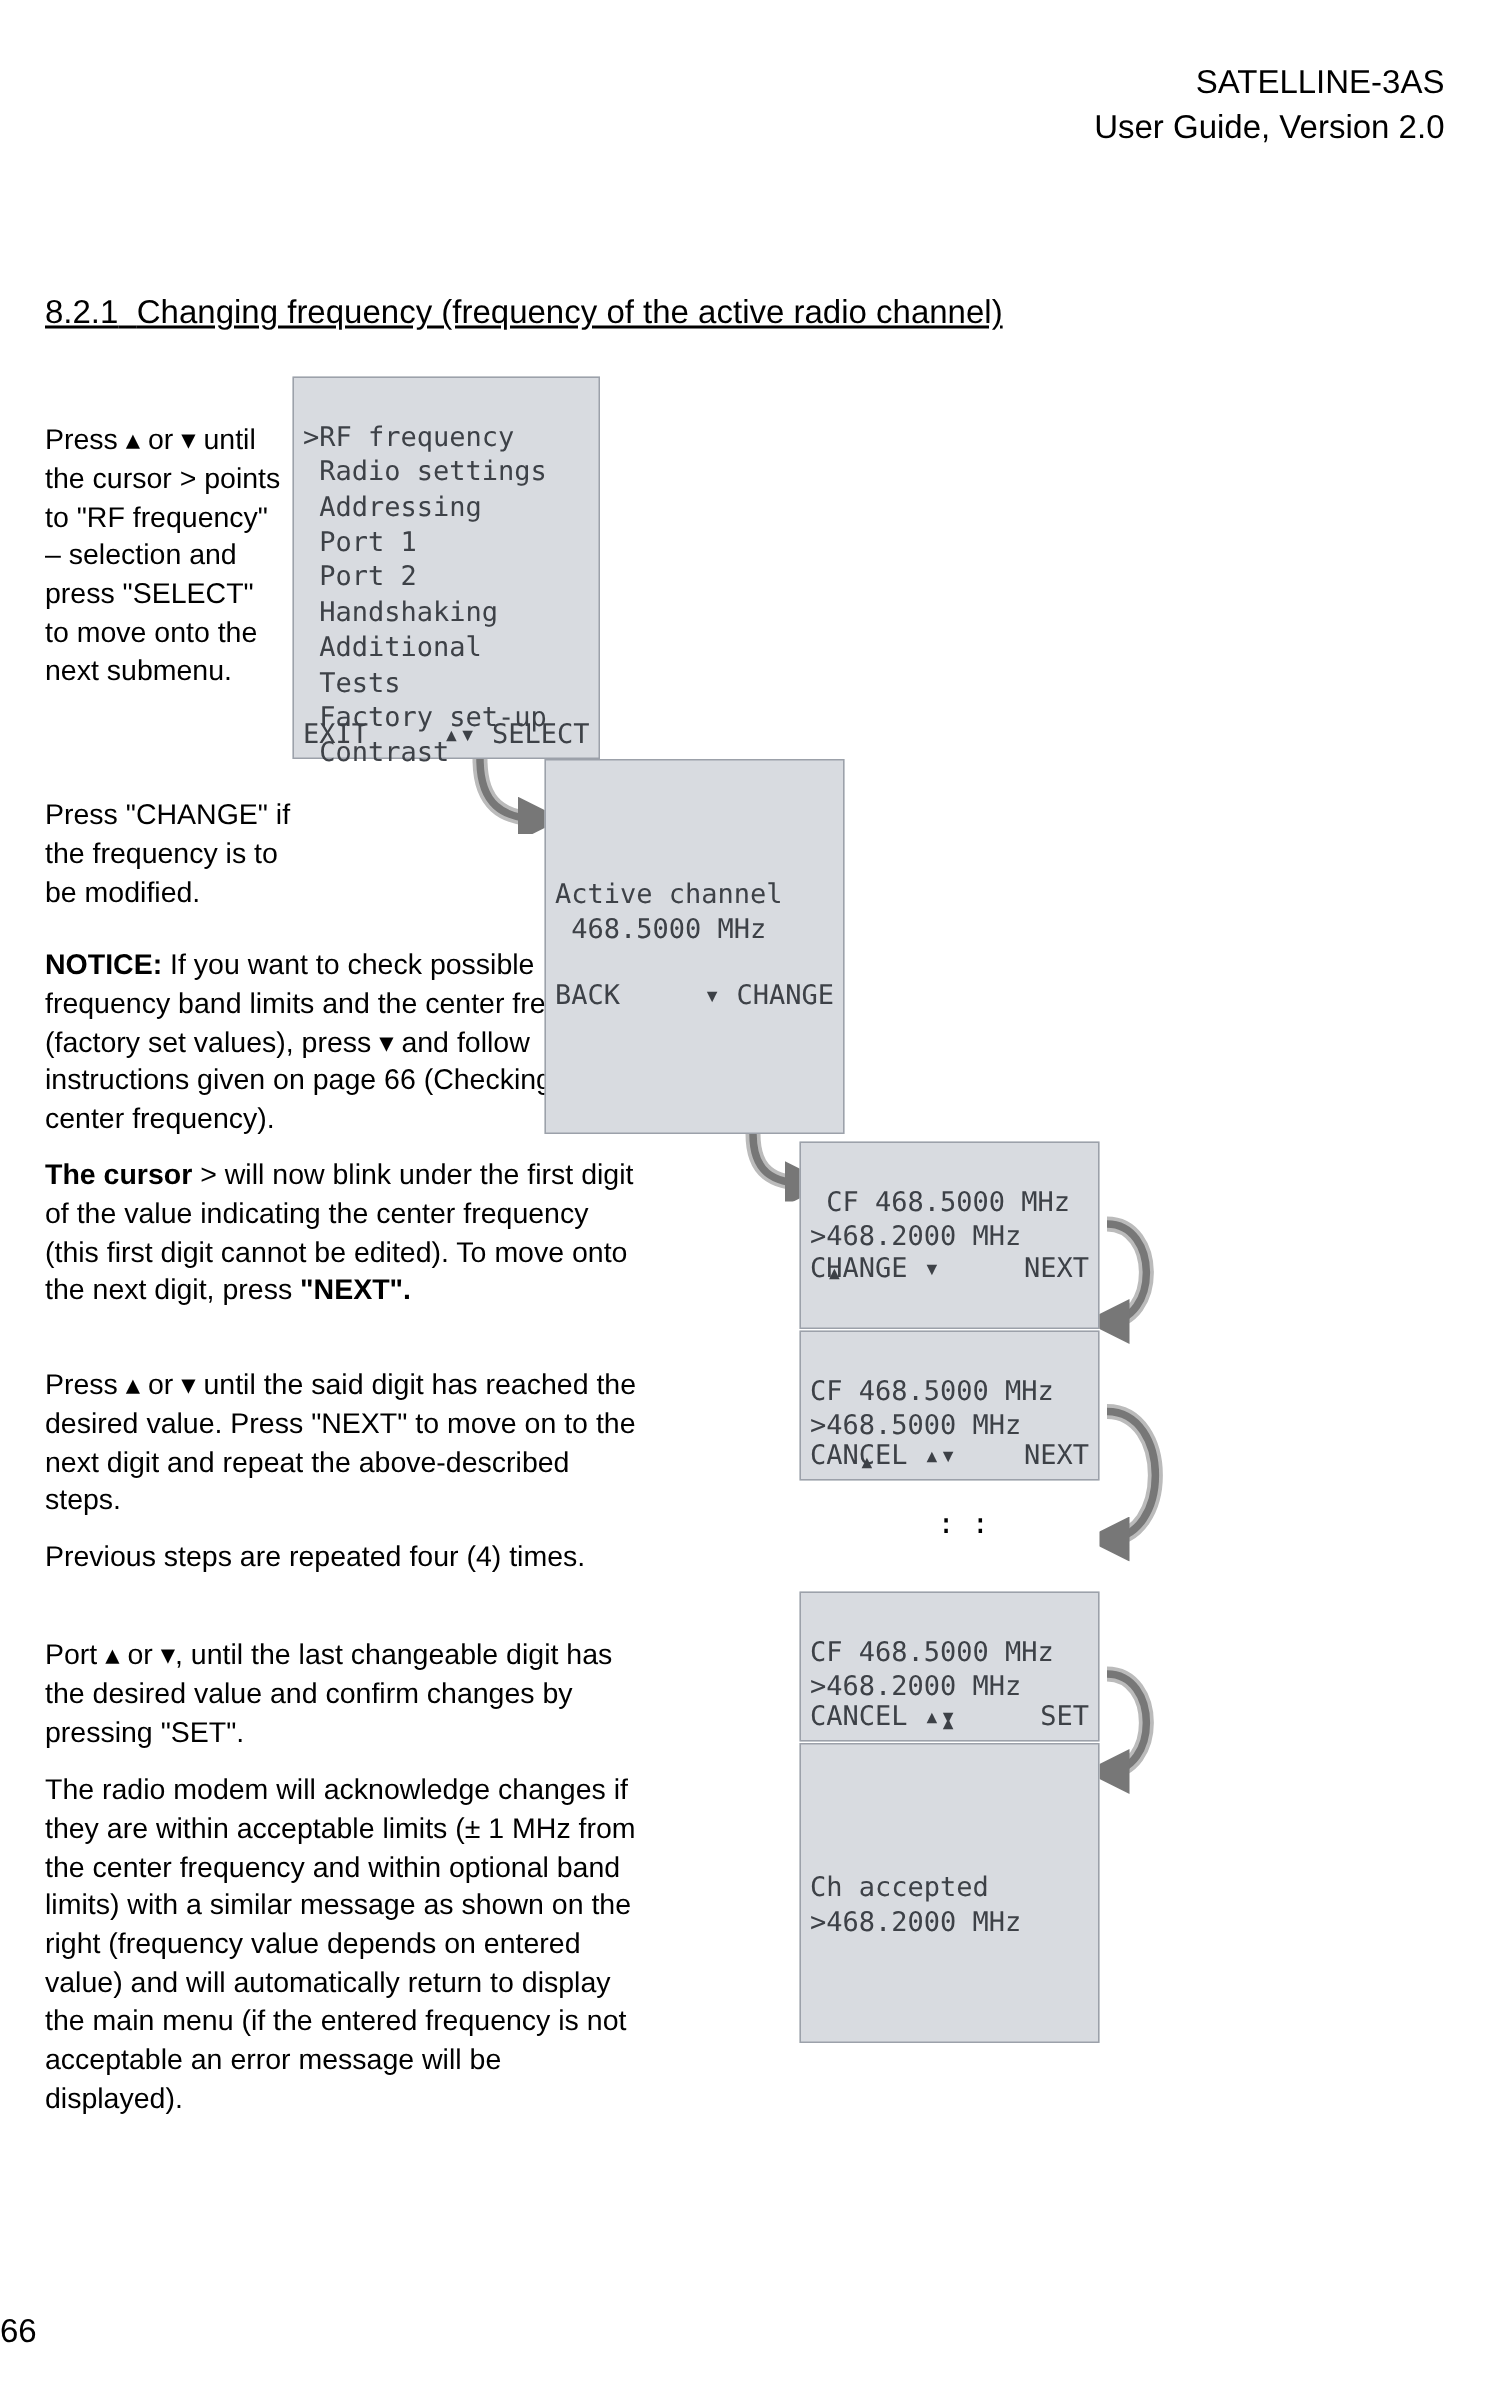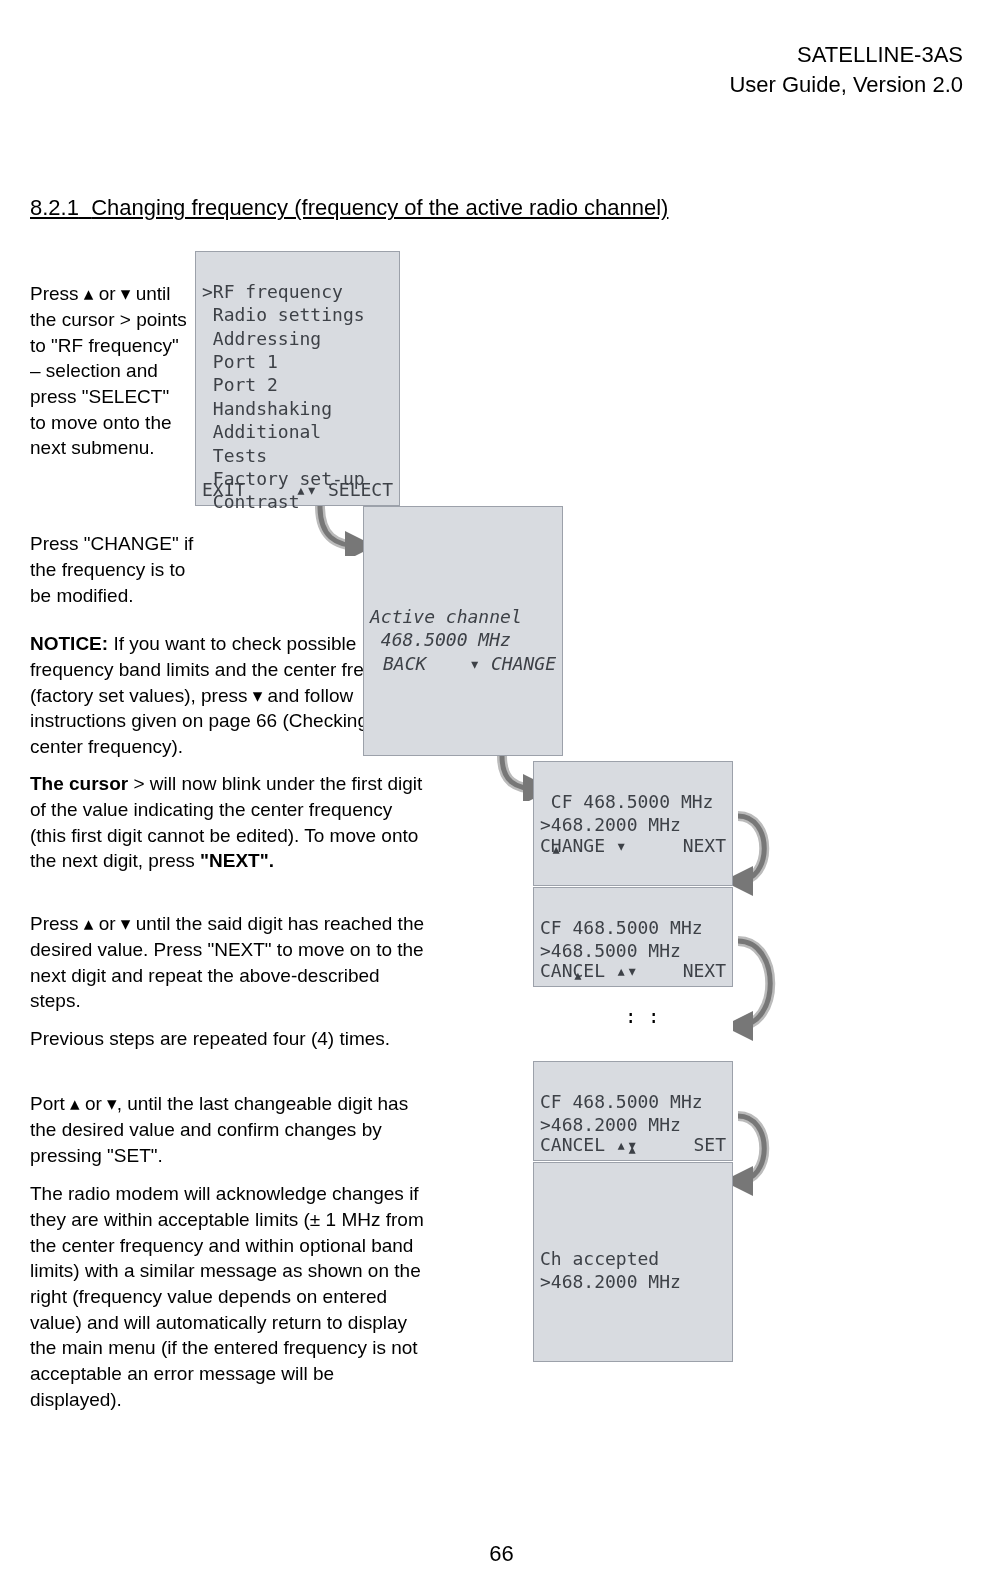--- a/index.html
+++ b/index.html
@@ -63,21 +63,21 @@
   }
   .arrow {
     position: absolute;
     pointer-events: none;
   }
   .page-num {
     position: absolute;
     bottom: 28px;
     left: 0;
     width: 100%;
-    text-align: center;
+    text-align: left;
     font-size: 22px;
   }
 </style>
 </head>
 <body>
 
 <div class="page">
 
   <div class="header">
     <div>SATELLINE-3AS</div>
@@ -130,24 +130,24 @@
     <svg class="arrow" style="left:275px; top:255px; width:70px; height:50px;" viewBox="0 0 70 50">
       <defs>
           <marker id="ah1" viewBox="0 0 10 10" refX="5" refY="5" markerWidth="6" markerHeight="6" orient="auto">
             <path d="M0 0 L10 5 L0 10 z" fill="#777"></path>
           </marker>
         </defs>
       <path d="M15 0 C15 30 30 40 55 40" fill="none" stroke="#bbb" stroke-width="10"></path>
       <path d="M15 0 C15 30 30 40 55 40" fill="none" stroke="#777" stroke-width="5" marker-end="url(#ah1)"></path>
     </svg>
 
-    <div class="screen" style="left:333px; top:255px; width:200px; height:250px; padding-top:74px;font-style:italic;">
+    <div class="screen" style="left:333px; top:255px; width:200px; height:250px; padding-top:54px;">
 <span>Active channel
  468.5000 MHz</span>
-      <div class="softkeys" style="bottom:auto; top:145px;margin-left:13px;">
+      <div class="softkeys" style="bottom:auto; top:145px;">
         <span>BACK</span>
         <span>▾ CHANGE</span>
       </div>
     </div>
 
     <svg class="arrow" style="left:460px; top:505px; width:60px; height:45px;" viewBox="0 0 60 45">
       <path d="M12 0 C12 25 25 33 48 33" fill="none" stroke="#bbb" stroke-width="10"></path>
       <path d="M12 0 C12 25 25 33 48 33" fill="none" stroke="#777" stroke-width="5" marker-end="url(#ah1)"></path>
     </svg>
 

